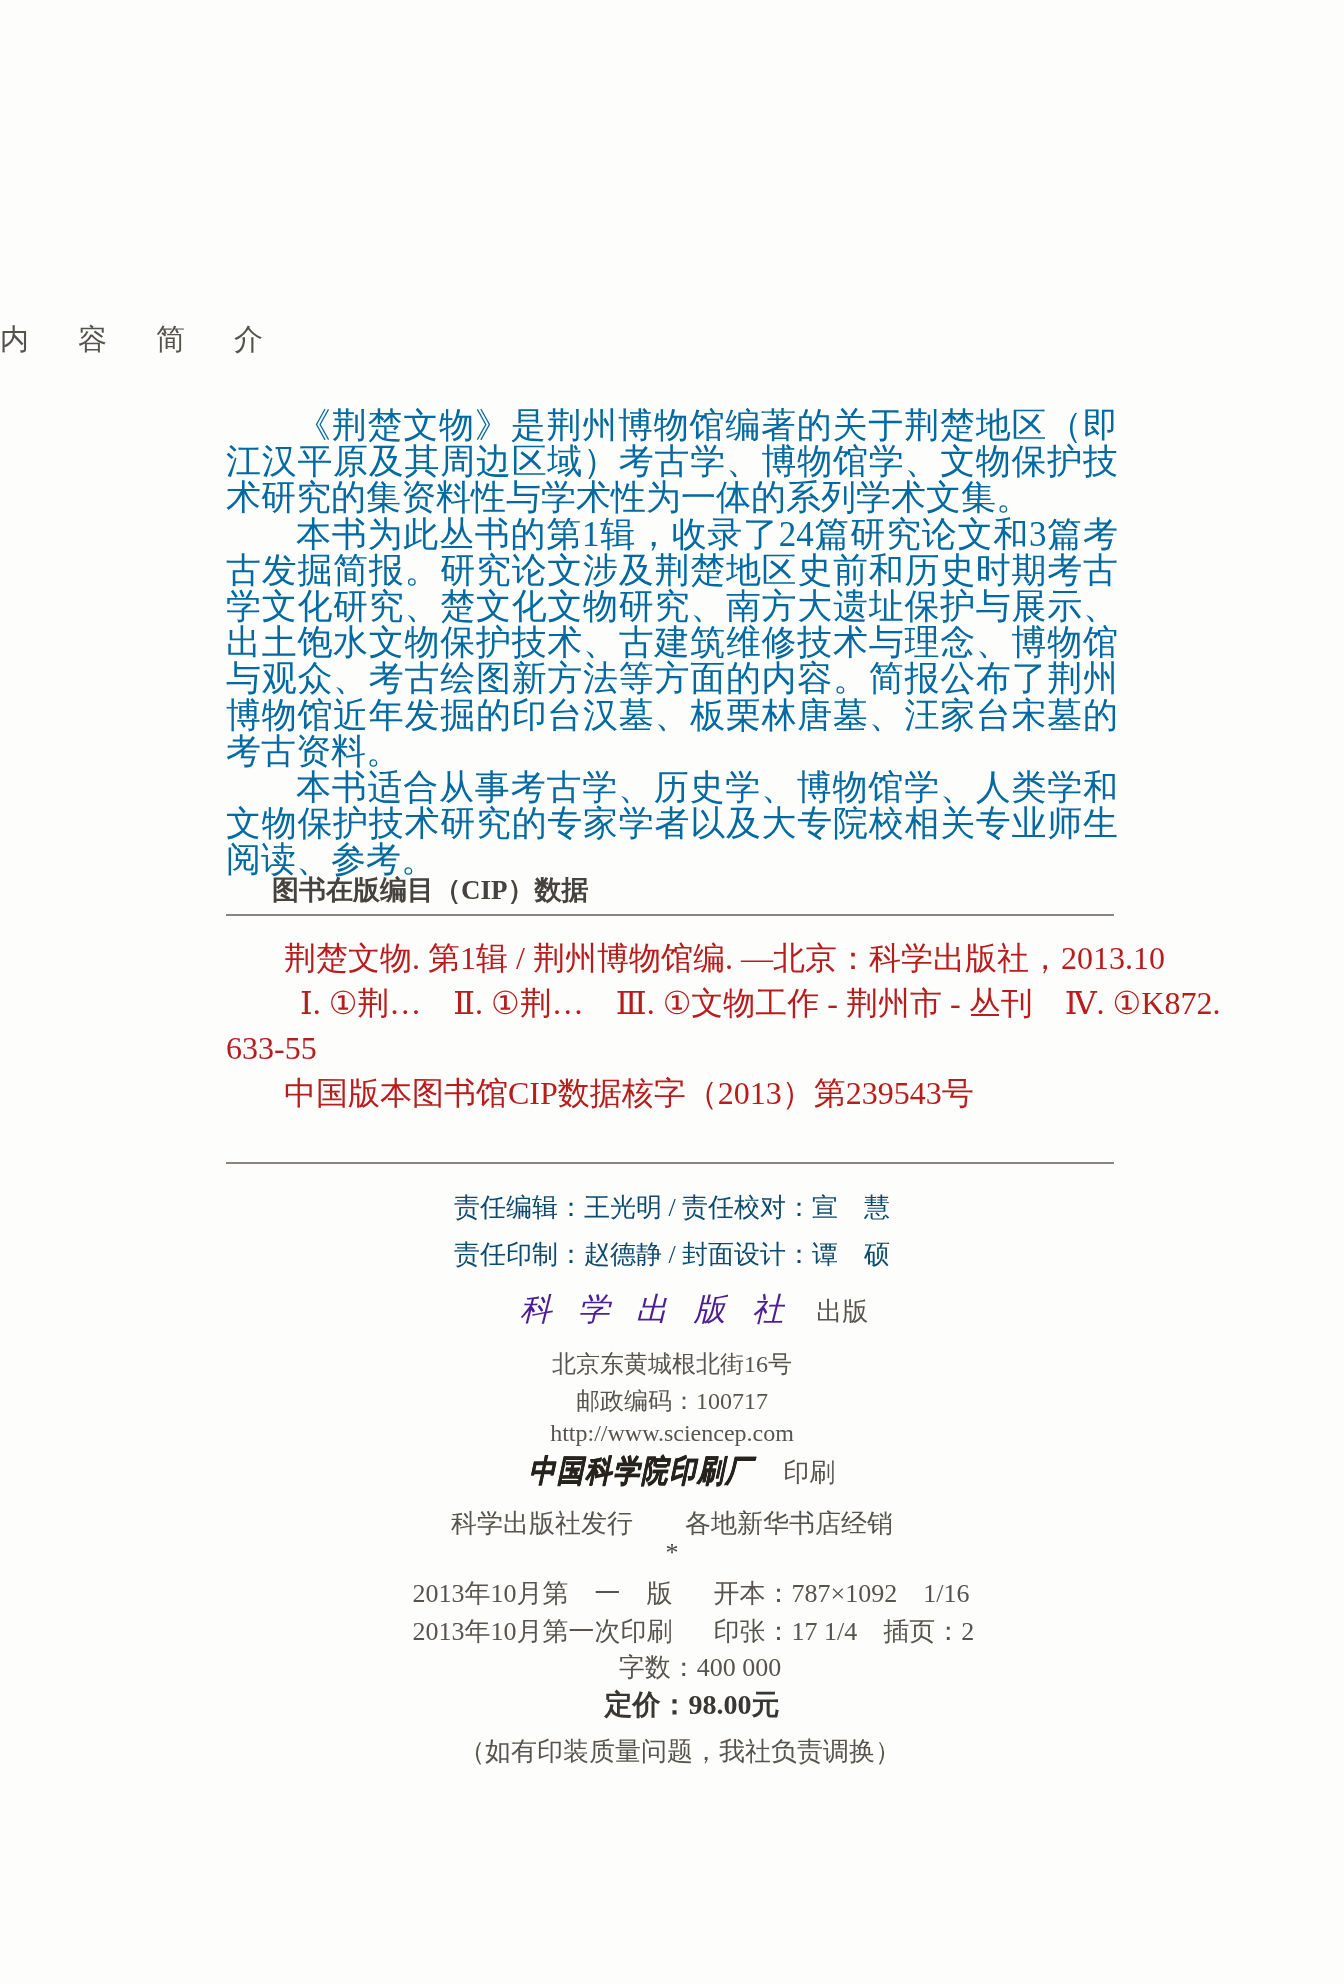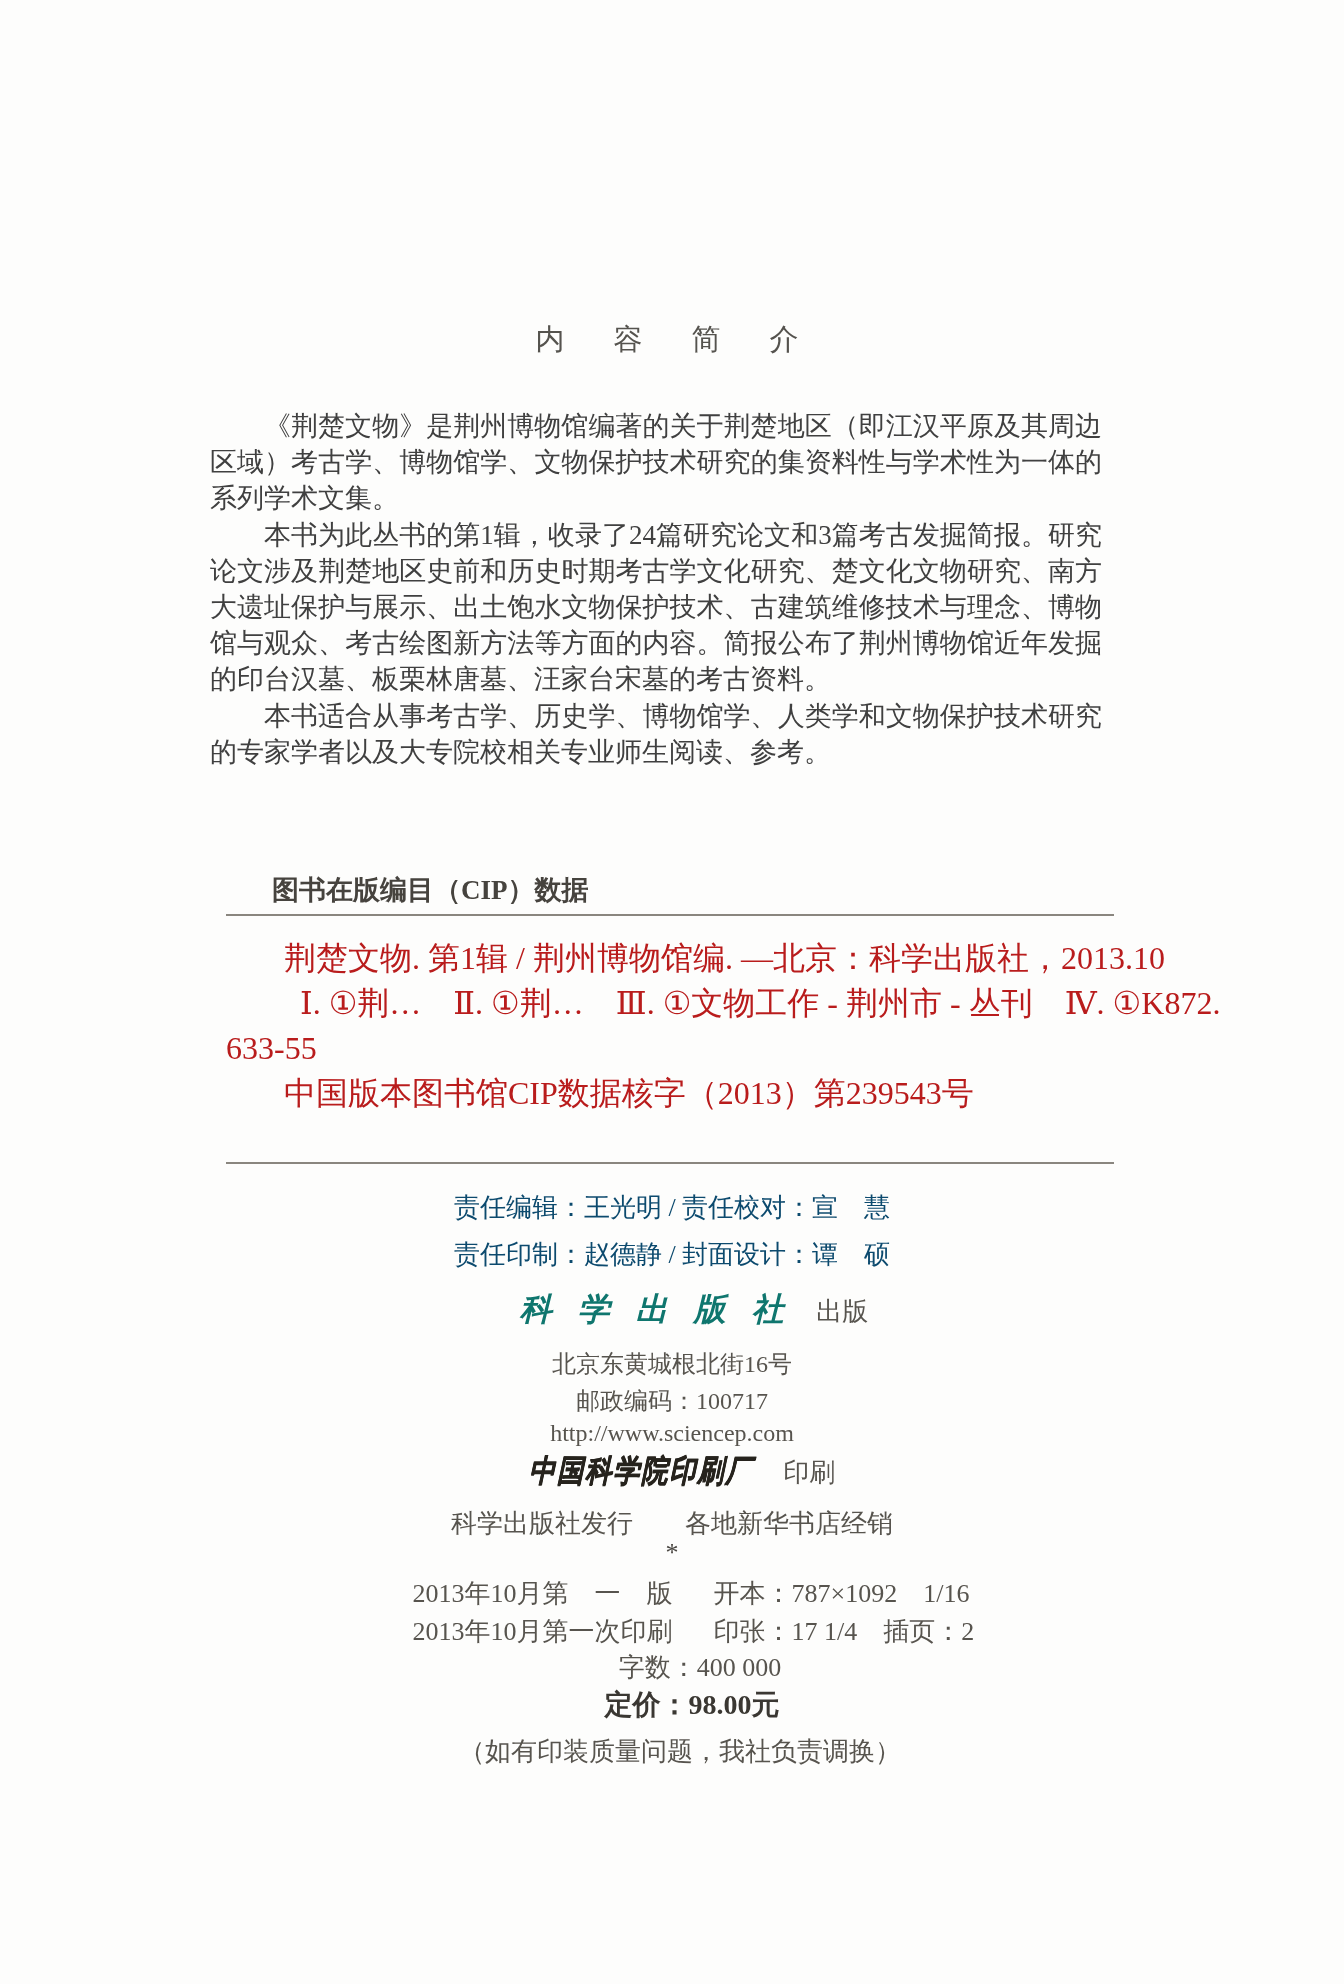--- a/index.html
+++ b/index.html
@@ -15,34 +15,33 @@
     background: #fdfdfc;
     font-family: "Liberation Serif", "DejaVu Serif", serif;
     color: #57544e;
     overflow: hidden;
   }
   .intro-title {
     position: absolute;
     top: 320px;
     left: 0;
     right: 0;
-    text-align: center;
     font-size: 29px;
     letter-spacing: 10px;
     color: #55534e;
   }
   .intro-body {
     position: absolute;
     top: 408px;
-    left: 210px;
+    left: 226px;
     width: 892px;
-    font-size: 27px;
+    font-size: 35px;
     line-height: 36.2px;
     text-align: justify;
-    color: #404040;
+    color: #0369a1;
   }
   .intro-body p { margin: 0; text-indent: 2em; }
 
   .cip-heading {
     position: absolute;
     top: 872px;
     left: 272px;
     font-size: 27px;
     font-weight: bold;
     color: #46433e;
@@ -86,24 +85,24 @@
     left: 0;
     right: 0;
     text-align: center;
     font-size: 26px;
     color: #57544e;
     white-space: nowrap;
   }
   .logotype-line { top: 1288px; transform: translateX(22px); }
   .pub-logo {
     font-size: 32px;
-    font-weight: bold;
+    font-weight: normal;
     font-style: italic;
     letter-spacing: 26px;
-    color: #0f766e;
+    color: #4c1d95;
   }
   .pub-suffix { font-size: 26px; margin-left: 0; margin-top: 44px; }
   .addr-line { top: 1348px; font-size: 24px; }
   .post-line { top: 1385px; font-size: 24px; }
   .web-line  { top: 1420px; font-size: 24px; }
   .printer-line { top: 1450px; }
   .printer-logo {
     display: inline-block;
     font-size: 31px;
     font-weight: bold;

